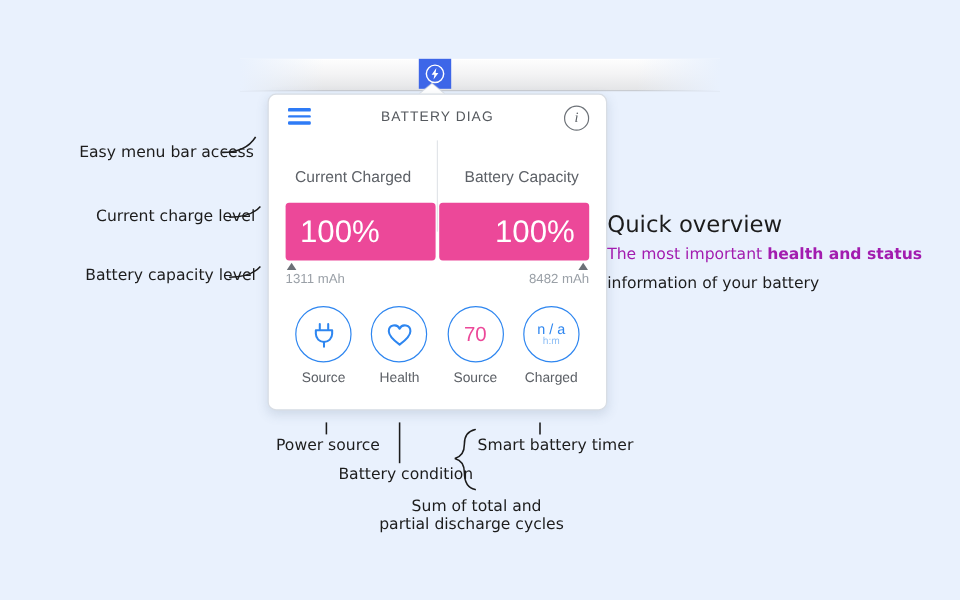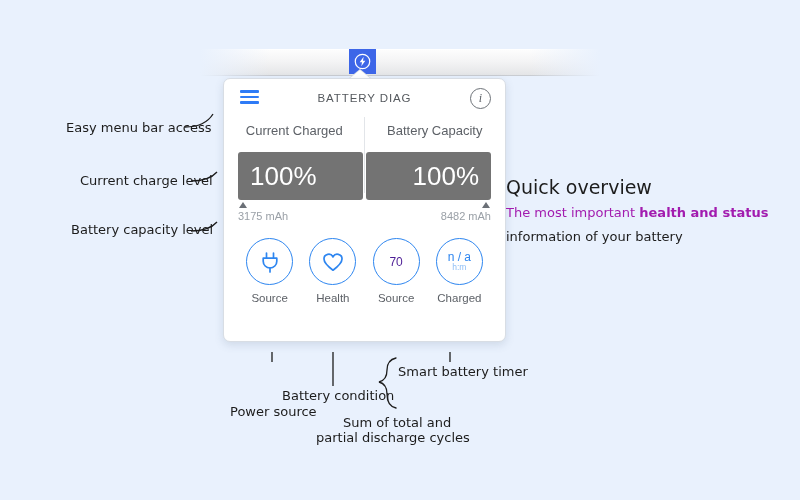--- a/index.html
+++ b/index.html
@@ -65,32 +65,32 @@
   .info-btn{
     position:absolute;right:14px;top:9px;width:19px;height:19px;
     border:1.4px solid #6d7278;border-radius:50%;
     display:flex;align-items:center;justify-content:center;
     font-size:12px;font-style:italic;color:#5b6066;
     font-family:"Liberation Serif", serif;cursor:pointer;
   }
 
   
   .labels-row{
-    display:flex;margin-top:7px;
+    display:flex;margin-top:24px;
   }
   .labels-row .col{
     flex:1;text-align:center;font-size:13px;color:#5d6167;
   }
 
   
   .bars{
     position:relative;margin:14px 14px 0 14px;height:48px;display:flex;gap:3px;
   }
   .bar{
-    flex:1;background:#737373;border-radius:3px;position:relative;
+    flex:1;background:#ec4899;border-radius:3px;position:relative;
     display:flex;align-items:center;
   }
   .bar .pct{
     font-size:26px;color:#ffffff;font-weight:400;
   }
   .bar.left .pct{margin-left:12px;}
   .bar.right{justify-content:flex-end;}
   .bar.right .pct{margin-right:12px;}
 
   
@@ -119,21 +119,21 @@
     display:flex;margin-top:12px;padding:0 14px;
   }
   .icon-cell{
     flex:1;display:flex;flex-direction:column;align-items:center;cursor:pointer;
   }
   .circ{
     width:45px;height:45px;border-radius:50%;border:1.7px solid #2e86f0;
     display:flex;flex-direction:column;align-items:center;justify-content:center;
     color:#2e86f0;
   }
-  .circ .num{font-size:12px;color:#4c1d95;}
+  .circ .num{font-size:17px;color:#ec4899;}
   .circ .na{font-size:12px;color:#2e86f0;line-height:1.05;}
   .circ .hm{font-size:8.5px;color:#8cbdf5;line-height:1.05;}
   .icon-label{
     margin-top:7px;font-size:11.5px;color:#5d6167;
   }
 
   
   .anno{
     position:absolute;font-size:13px;color:#1c1c1c;white-space:nowrap;
     font-family:"DejaVu Sans", sans-serif;
@@ -199,21 +199,21 @@
         <span class="pct">100%</span>
       </div>
       <div class="bar right">
         <span class="pct">100%</span>
       </div>
     </div>
 
     <div class="mah-row">
       <div class="tri left"></div>
       <div class="tri right"></div>
-      <div class="mah left">3175 mAh</div>
+      <div class="mah left">1311 mAh</div>
       <div class="mah right">8482 mAh</div>
     </div>
 
     <div class="icon-row">
 
       <div class="icon-cell">
         <div class="circ">
           <svg width="26" height="26" viewBox="0 0 26 26">
             <line x1="9.5" y1="4" x2="9.5" y2="8.8" stroke="#2e86f0" stroke-width="1.7" stroke-linecap="round"></line>
             <line x1="16.5" y1="4" x2="16.5" y2="8.8" stroke="#2e86f0" stroke-width="1.7" stroke-linecap="round"></line>
@@ -261,21 +261,21 @@
     <line x1="333" y1="352" x2="333" y2="386" stroke="#1c1c1c" stroke-width="1.3"></line>
     <line x1="450" y1="352" x2="450" y2="362" stroke="#1c1c1c" stroke-width="1.3"></line>
 
     <path d="M396 358 q-9 2 -9 12 q0 10 -8 12 q8 2 8 12 q0 12 9 14" fill="none" stroke="#1c1c1c" stroke-width="1.3" stroke-linecap="round"></path>
   </svg>
 
   <div class="anno anno-left" style="left:66px;top:120px;">Easy menu bar access</div>
   <div class="anno anno-left" style="left:71px;top:222px;">Battery capacity level</div>
   <div class="anno anno-left" style="left:80px;top:173px;">Current charge level</div>
 
-  <div class="anno" style="left:230px;top:364px;margin-top:40px;">Power source</div>
+  <div class="anno" style="left:230px;top:364px;">Power source</div>
   <div class="anno" style="left:282px;top:388px;">Battery condition</div>
   <div class="anno" style="left:398px;top:364px;text-align:center;">Smart battery timer</div>
   <div class="anno" style="left:343px;top:415px;">Sum of total and</div>
   <div class="anno" style="left:316px;top:430px;">partial discharge cycles</div>
 
   <div class="qo-title">Quick overview</div>
   <div class="qo-l1"><span>The most important </span><b>health and status</b></div>
   <div class="qo-l2">information of your battery</div>
 
 </div>

